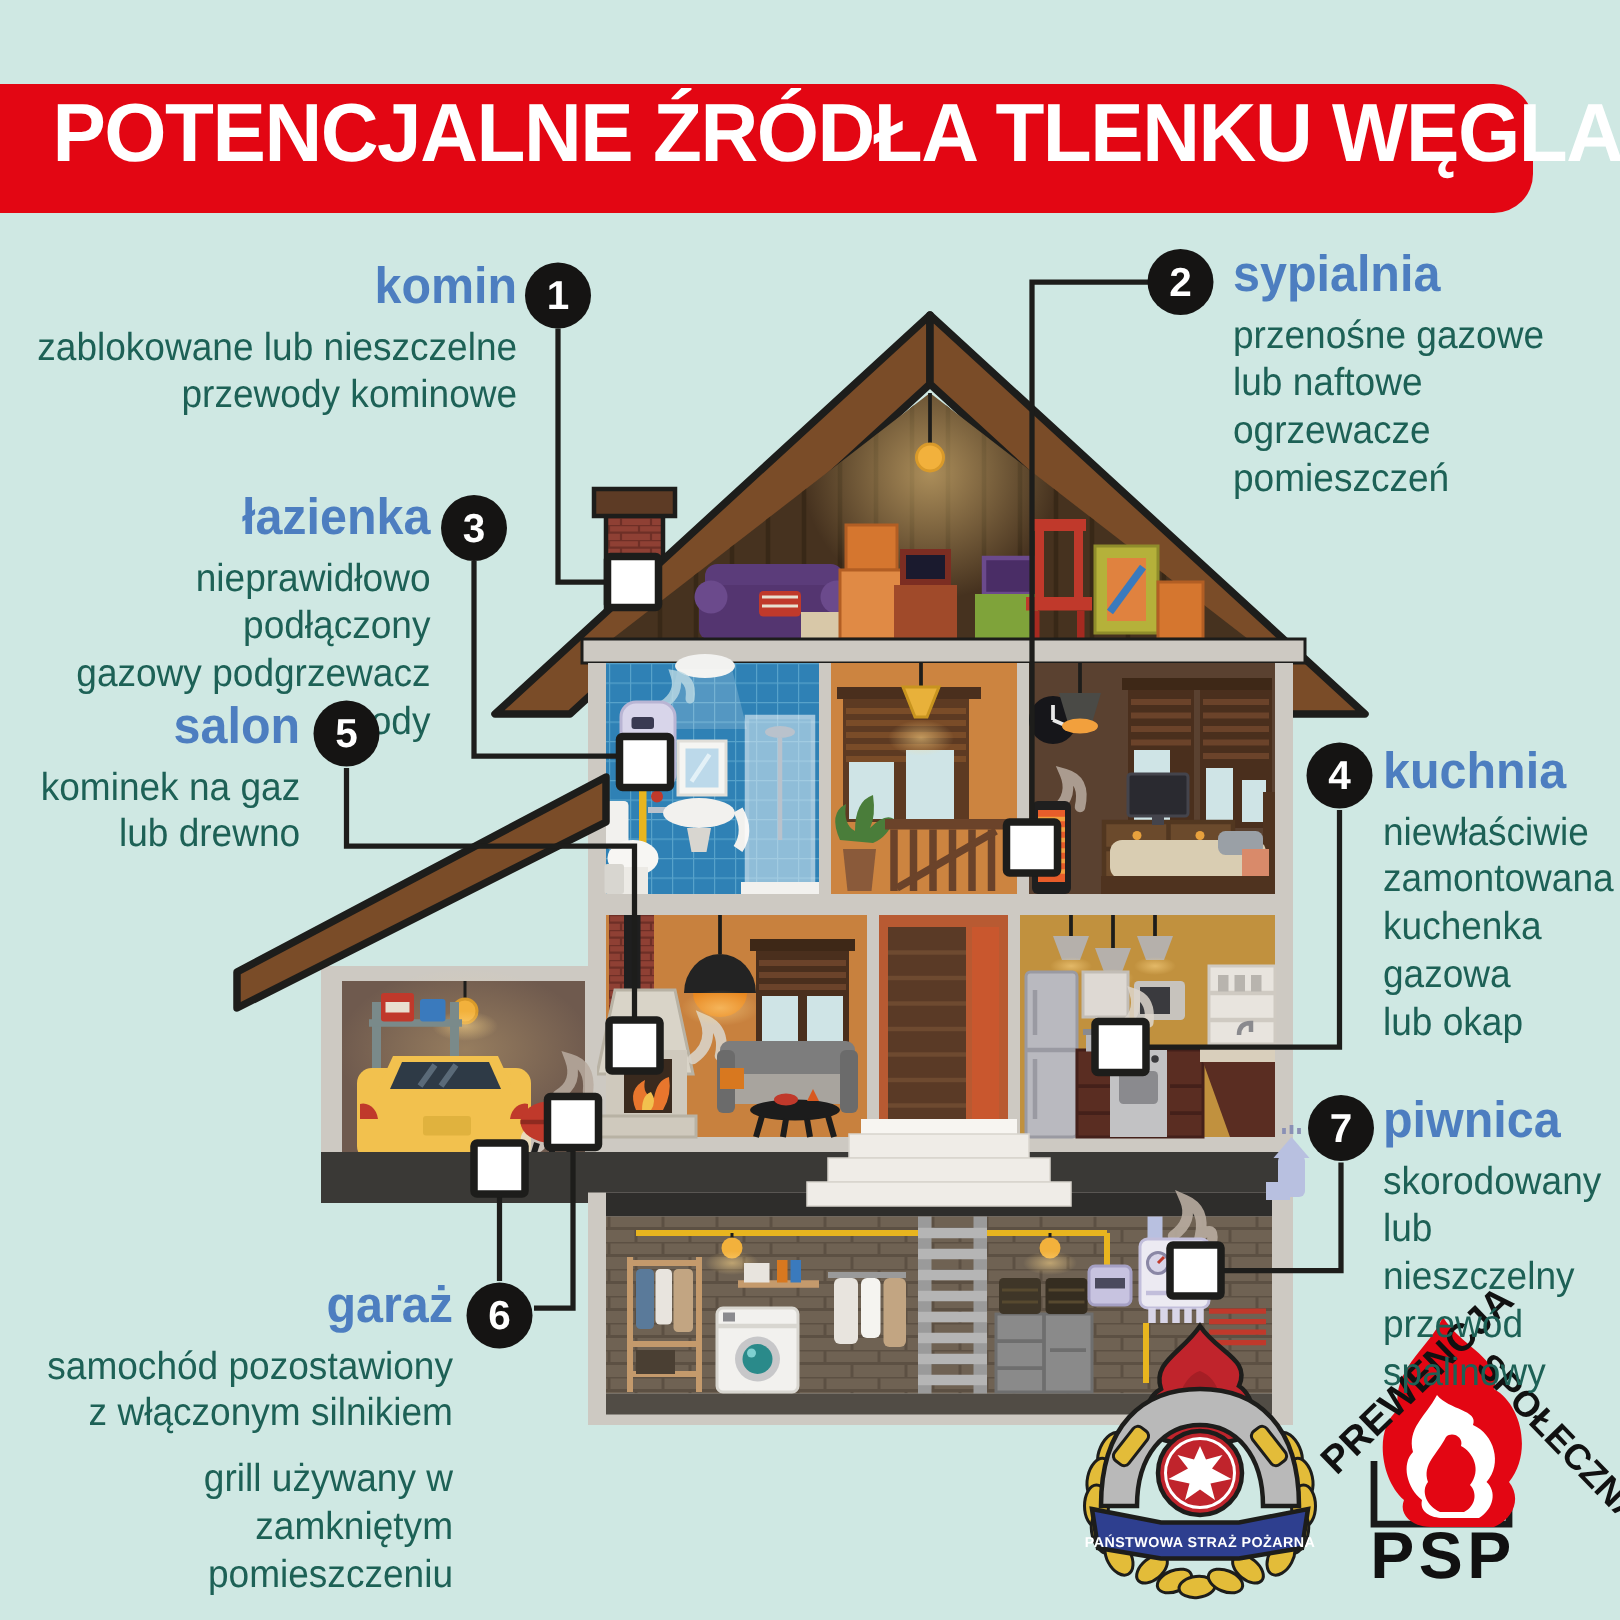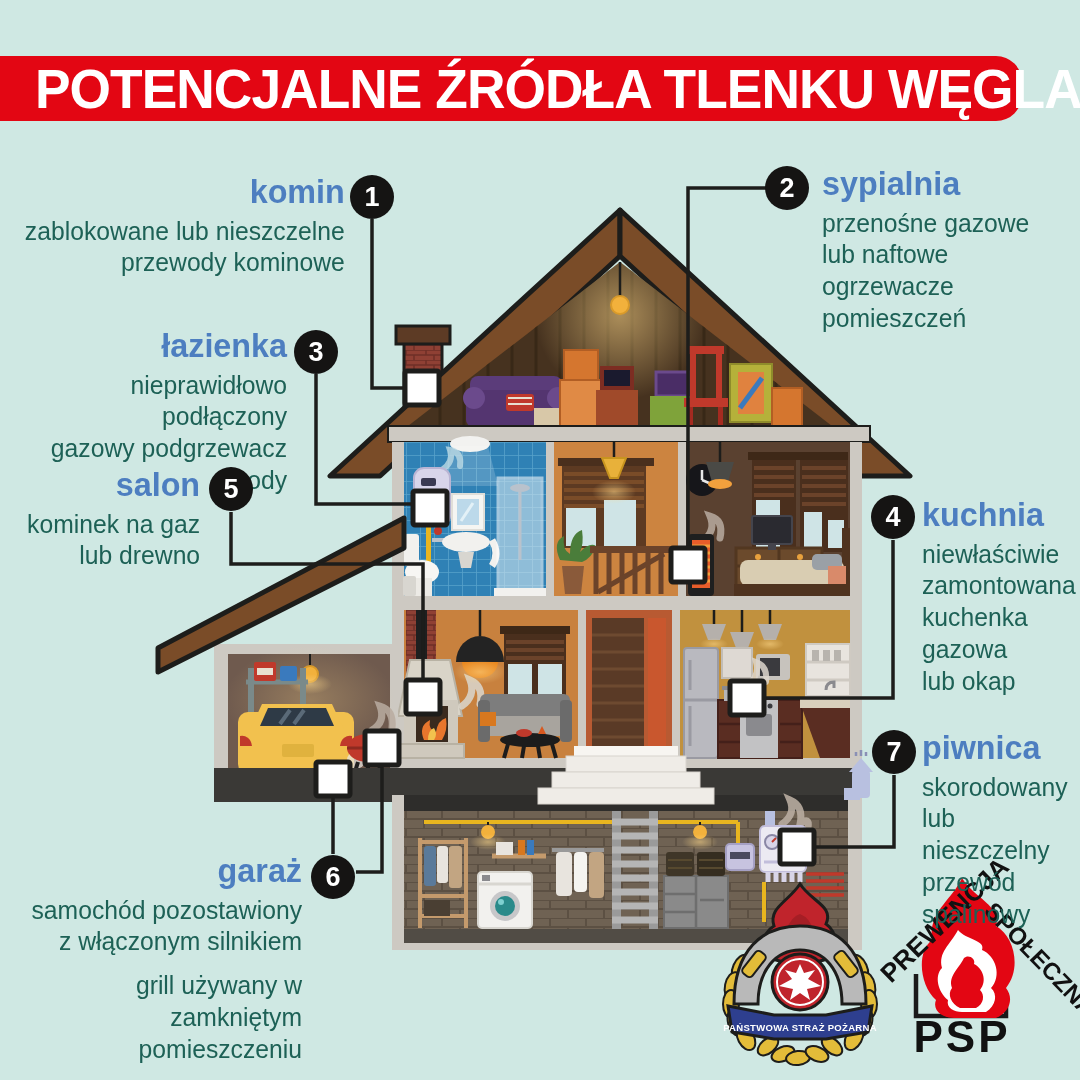--- a/index.html
+++ b/index.html
@@ -2,22 +2,22 @@
 <html><head>
 <meta charset="utf-8">
 <style>
   html,body{margin:0;padding:0;background:#9db5b0;}
   #canvas{
     position:relative;width:1080px;height:1080px;overflow:hidden;
     background:#cfe8e3;font-family:"Liberation Sans","DejaVu Sans",sans-serif;
   }
   #house-svg{position:absolute;left:0;top:0;width:1080px;height:1080px;}
   .banner{
-    position:absolute;left:0;top:56px;width:1022px;height:65px;
-    background:#e30613;border-radius:0 26px 26px 0;display:flex;align-items:center;
+    position:absolute;left:0;top:56px;width:1022px;height:86px;
+    background:#e30613;border-radius:0 26px 26px 0;display:flex;
   }
   .banner span{
     display:inline-block;color:#ffffff;font-weight:800;font-size:55px;
     letter-spacing:-1px;padding-left:36px;white-space:nowrap;
     transform:scaleX(.97);transform-origin:left center;
   }
   .label-block{position:absolute;line-height:1.05;}
   .label-right{text-align:right;transform:scaleX(.95);transform-origin:right top;}
   .label-left{text-align:left;transform:scaleX(.95);transform-origin:left top;}
   .room-name{display:block;font-size:34px;font-weight:bold;color:#4d7ec0;margin-bottom:6px;}

